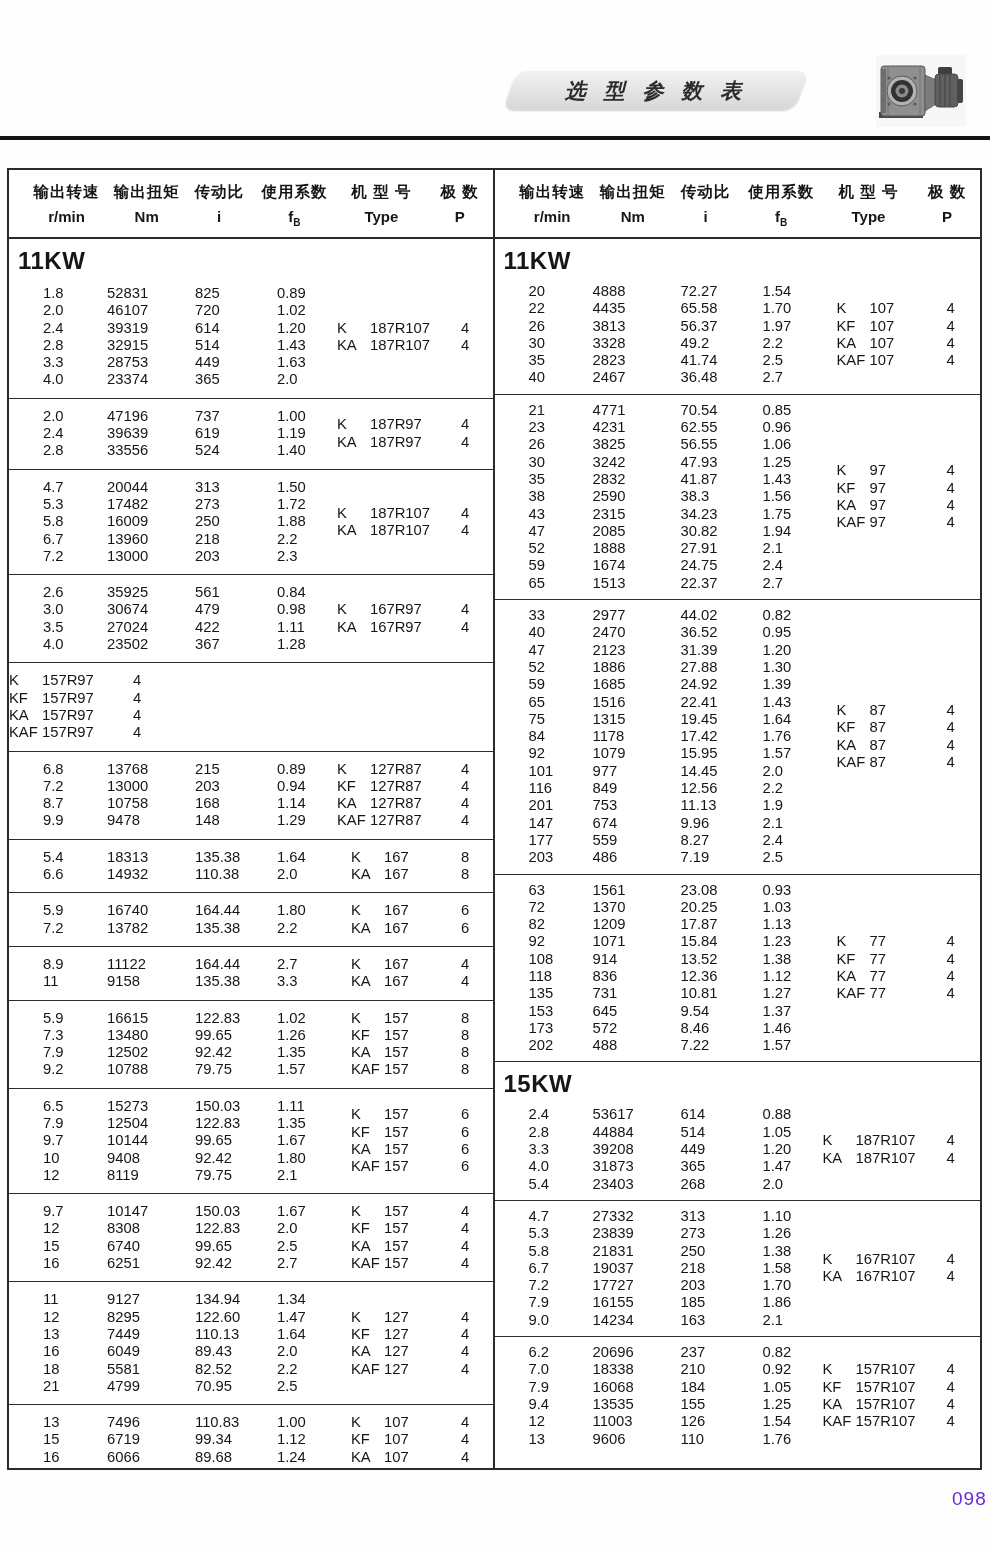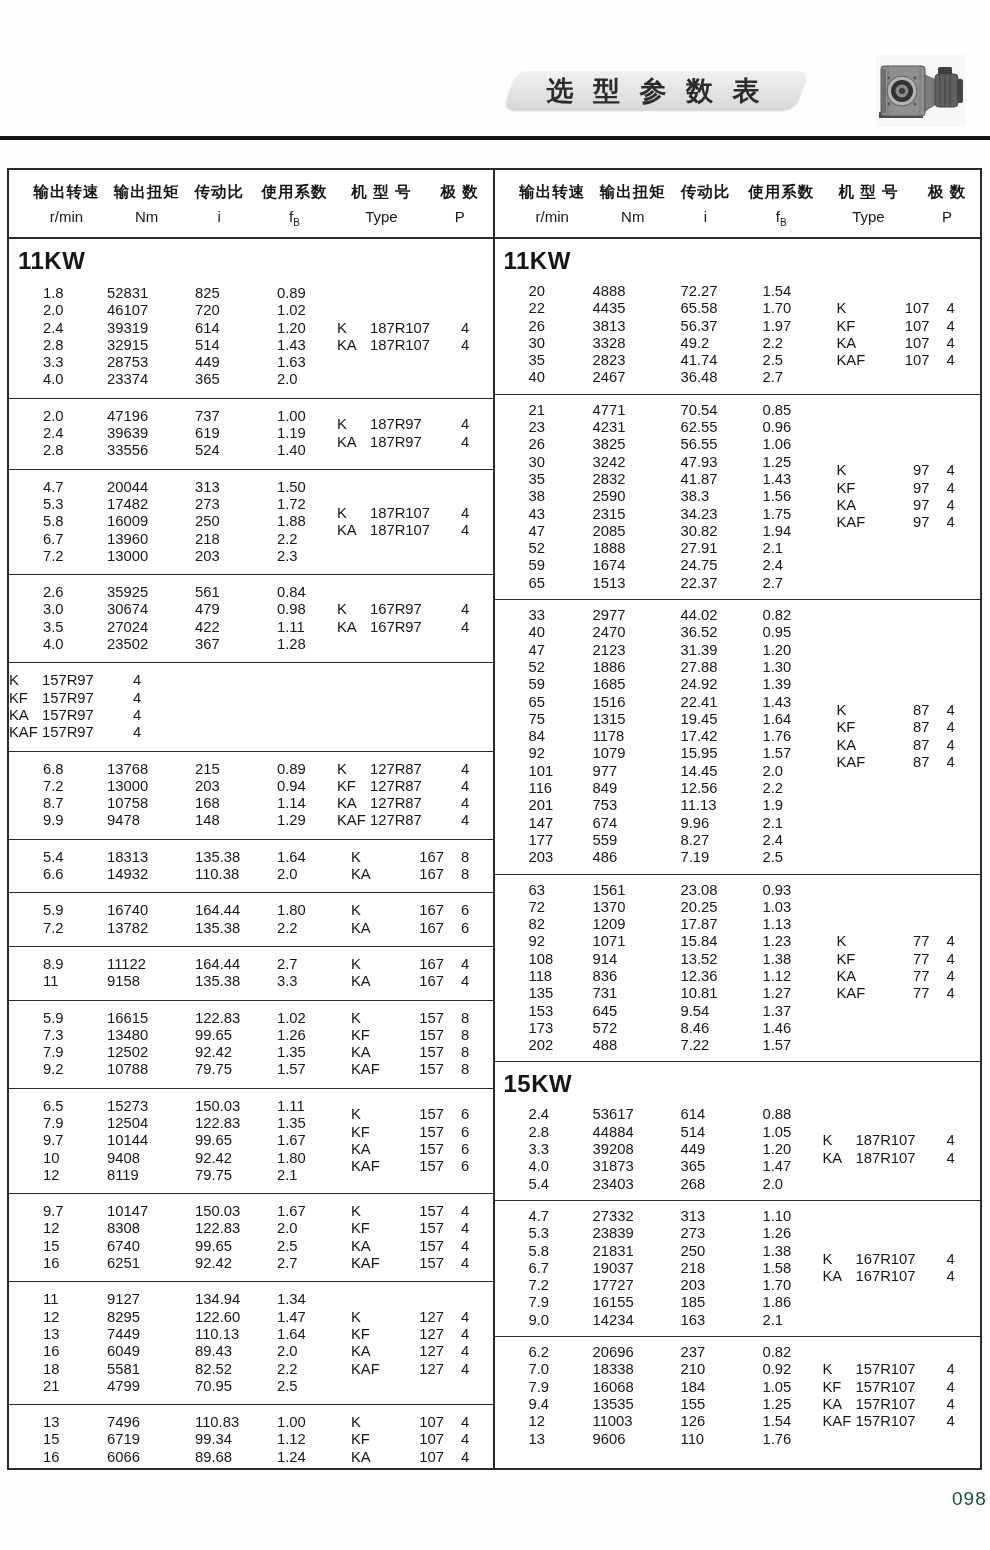--- a/index.html
+++ b/index.html
@@ -12,39 +12,39 @@
   
   .banner{position:absolute;left:510px;top:71px;width:292px;height:39px;}
   .banner-skew{
     position:absolute;inset:0;
     background:linear-gradient(180deg,#f1f1f1 0%,#e3e3e3 55%,#d7d7d7 100%);
     border-radius:11px;transform:skewX(-20deg);
     box-shadow:0 1px 2px rgba(0,0,0,.18);
   }
   .banner-text{
     position:absolute;inset:0;display:flex;align-items:center;justify-content:center;
-    font-size:27px;font-weight:bold;letter-spacing:6px;
+    font-size:21px;font-weight:bold;font-style:italic;letter-spacing:6px;
     color:#2c2c2c;white-space:nowrap;
   }
   .motor{position:absolute;left:876px;top:55px;}
   .rule{position:absolute;left:0;top:136px;width:990px;height:4px;background:#141414;}
   
   .ptable{
     position:absolute;left:7px;top:168px;width:975px;height:1302px;
     border:2px solid #2b2b2b;box-sizing:border-box;display:flex;background:#fff;
   }
   .half{width:50%;display:flex;flex-direction:column;box-sizing:border-box;}
   .half-left{border-right:2px solid #2b2b2b;}
   .thead{
     height:69px;flex:none;border-bottom:2px solid #2b2b2b;box-sizing:border-box;
     display:flex;flex-direction:column;justify-content:center;gap:5px;padding-top:2px;
   }
   .hrow{display:flex;padding-left:16px;}
   .hcell{text-align:center;font-size:15.5px;font-weight:600;letter-spacing:1px;white-space:nowrap;}
-  .hrow.units .hcell{font-weight:normal;font-size:15px;letter-spacing:0;}
+  .hrow.units .hcell{font-weight:bold;font-size:15px;letter-spacing:0;}
   .hcell sub{font-size:10px;}
   .hrow .hcell:nth-child(1){width:86px;}
   .hrow .hcell:nth-child(2){width:80px;}
   .hrow .hcell:nth-child(3){width:70px;}
   .hrow .hcell:nth-child(4){width:86px;}
   .hrow .hcell:nth-child(5){width:94px;}
   .hrow .hcell:nth-child(6){width:68px;}
   .tbody{flex:1;overflow:hidden;display:flex;flex-direction:column;}
   .section + .section{border-top:1.6px solid #2b2b2b;}
   .power-label{font-size:24px;font-weight:bold;padding:8px 0 1px 9px;letter-spacing:.5px;}
@@ -56,24 +56,24 @@
   .drow{display:flex;line-height:17.3px;font-size:14.8px;white-space:nowrap;}
   .drow .c1{width:64px;margin-left:34px;}
   .drow .c2{width:88px;}
   .drow .c3{width:82px;}
   .drow .c4{width:60px;}
   .types{flex:1;}
   .tline{display:flex;line-height:17.3px;font-size:14.8px;white-space:nowrap;}
   .tprefix{display:inline-block;min-width:33px;}
   .tmodel{width:74px;}
   .tline.short .tprefix{margin-left:14px;}
-  .tline.short .tmodel{width:60px;text-align:right;}
+  .tline.short .tmodel{width:60px;}
   .tp{width:42px;text-align:center;}
   .pagenum{
-    position:absolute;left:952px;top:1488px;font-size:19px;letter-spacing:1px;color:#14532d;
+    position:absolute;left:952px;top:1488px;font-size:19px;letter-spacing:1px;color:#6d28d9;
   }
 </style>
 </head>
 <body>
 
 <div class="banner">
   <div class="banner-skew"></div>
   <div class="banner-text">选 型 参 数 表</div>
 </div>
 

